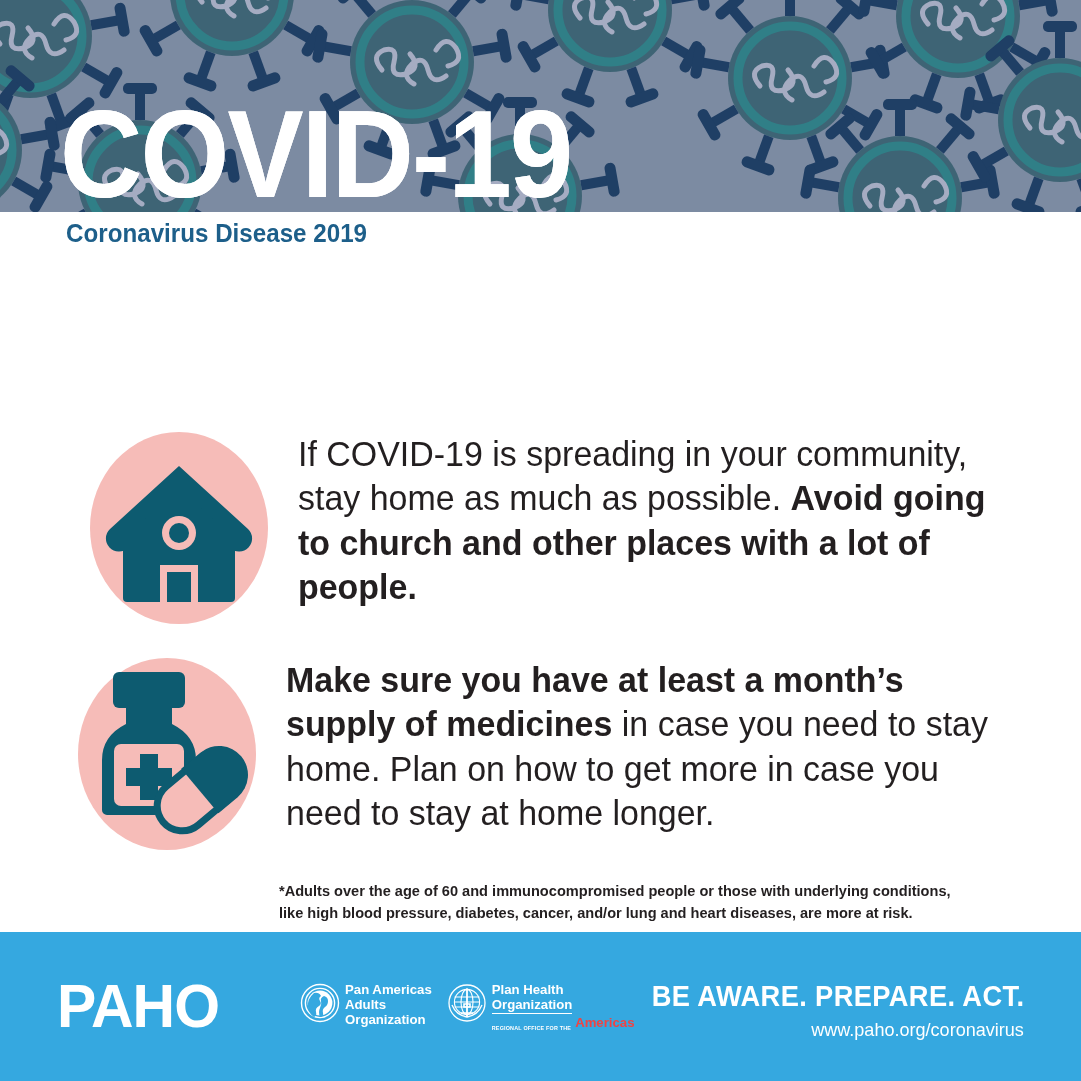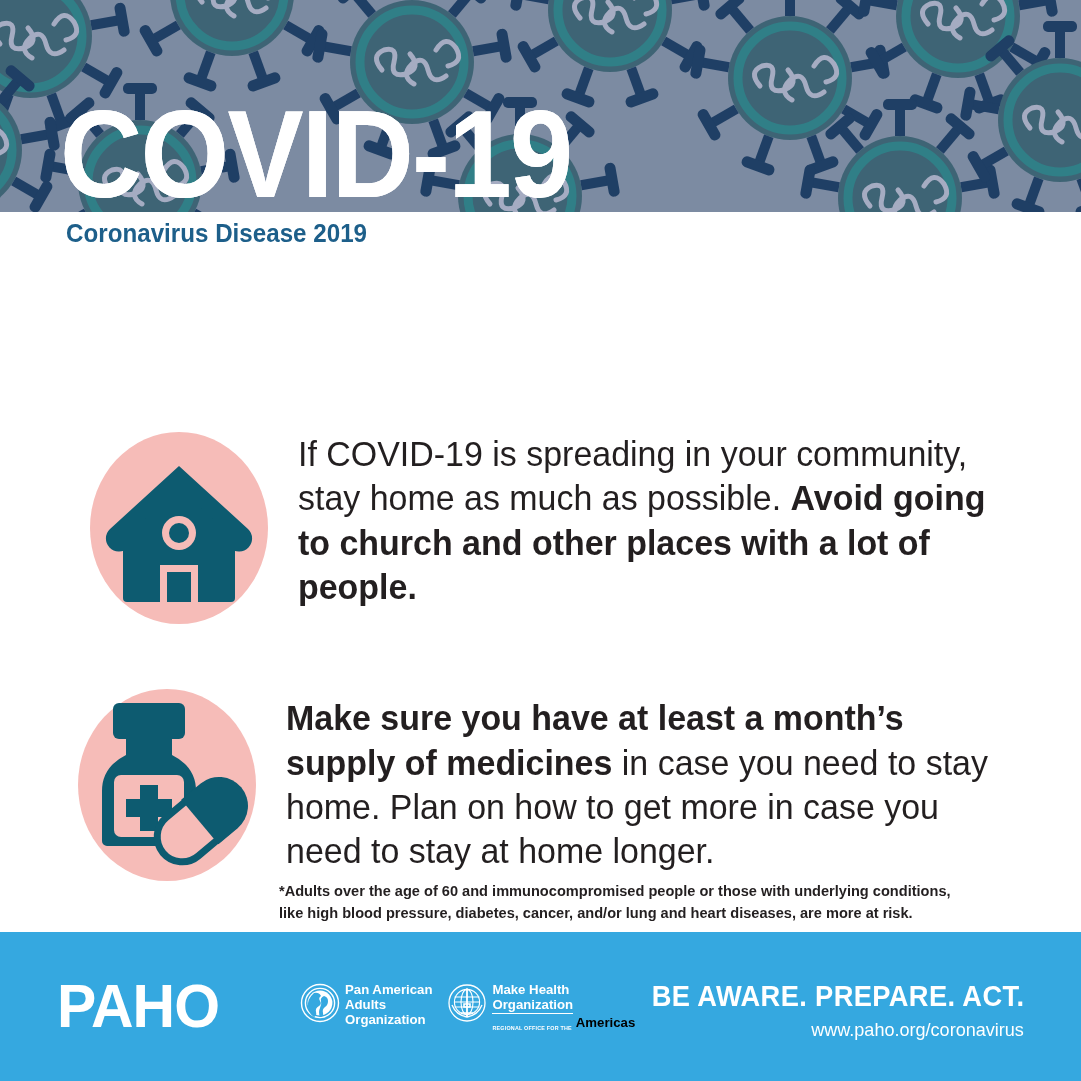--- a/index.html
+++ b/index.html
@@ -38,21 +38,21 @@
     letter-spacing:0.5px;
     transform:scaleX(0.84);transform-origin:left center;
     white-space:nowrap;
   }
   .hl-1{color:#e0503f;}
   .hl-2{color:#15607a;margin-top:6px;}
 
   
   .block{position:absolute;display:flex;align-items:flex-start;}
   .block-1{left:90px;top:432px;}
-  .block-2{left:78px;top:689px;align-items:center;}
+  .block-2{left:78px;top:658px;}
   .iconwrap{
     width:178px;height:192px;flex:0 0 178px;position:relative;
   }
   .circle{
     position:absolute;left:0;top:0;width:178px;height:192px;
     background:#f6bcb8;border-radius:50%;
   }
   .icon-svg{position:absolute;left:0;top:0;}
   .copy{
     margin-left:30px;width:745px;
@@ -77,21 +77,21 @@
     position:absolute;left:57px;top:975px;
     font-weight:bold;font-size:62px;line-height:1;color:#fff;
     letter-spacing:-1px;transform:scaleX(0.95);transform-origin:left top;
   }
   .lockup{position:absolute;left:300px;top:983px;display:flex;align-items:flex-start;}
   .lk-item{display:flex;align-items:flex-start;}
   .lk-text{color:#fff;font-size:13.2px;line-height:1.13;font-weight:bold;margin-left:5px;}
   .lk-text .und{border-bottom:1.4px solid #fff;display:inline-block;}
   .lk-micro{font-size:5.4px;letter-spacing:0.2px;font-weight:bold;color:#fff;
             display:block;margin-top:3px;}
-  .lk-amer{font-size:13.2px;font-weight:bold;color:#000000;}
+  .lk-amer{font-size:13.2px;font-weight:bold;color:#ef4444;}
   .who-grp{margin-left:15px;display:flex;align-items:flex-start;}
   .who-btm{display:flex;align-items:flex-end;gap:4px;margin-top:2px;}
 
   .tagline{
     position:absolute;right:57px;top:980px;
     font-weight:bold;font-size:29px;color:#fff;letter-spacing:0.4px;
     transform:scaleX(0.94);transform-origin:right top;white-space:nowrap;
   }
   .weburl{
     position:absolute;right:57px;top:1019px;
@@ -232,38 +232,38 @@
         <circle cx="20" cy="20" r="18.5" fill="none" stroke="#fff" stroke-width="1.4"></circle>
         <circle cx="20" cy="20" r="14.6" fill="none" stroke="#fff" stroke-width="1.4"></circle>
         <circle cx="20" cy="20" r="12.4" fill="#fff"></circle>
         <g fill="#35a8e0">
           <path d="M14 10 q5 -1 7 3 q-3 2 -1 5 q2 3 -1 5 q-4 2 -3 6 q1 4 -2 5 q-5 -3 -6 -10 q-1 -8 6 -14 Z"></path>
           <path d="M24 13 q4 1 4 5 q0 4 -3 6 q-3 2 -2 6 q1 4 -3 4 q-2 -5 0 -9 q2 -4 1 -7 q-1 -3 3 -5 Z"></path>
         </g>
         <g fill="#35a8e0" font-size="2.6" font-family="Liberation Sans, sans-serif"></g>
       </svg>
       <div class="lk-text">
-        <div>Pan American</div>
+        <div>Pan Americas</div>
         <div>Adults</div>
         <div>Organization</div>
       </div>
     </div>
 
     <div class="who-grp">
       <svg width="40" height="40" viewBox="0 0 40 40">
         <circle cx="20" cy="20" r="18" fill="none" stroke="#fff" stroke-width="1.3"></circle>
         <circle cx="20" cy="19" r="12.6" fill="none" stroke="#fff" stroke-width="1.1"></circle>
         <ellipse cx="20" cy="19" rx="6" ry="12.6" fill="none" stroke="#fff" stroke-width="1.1"></ellipse>
         <path d="M7.6 14 h24.8 M7.6 24 h24.8 M7.4 19 h25.2" stroke="#fff" stroke-width="1.1" fill="none"></path>
         <path d="M20 5 L20 33" stroke="#fff" stroke-width="1.1"></path>
         <path d="M20 6 L20 34 M14 30 h12 M17 24 h6 v-3 h-6 z" stroke="#fff" stroke-width="1.6" fill="none"></path>
         <path d="M5 22 q4 10 15 12 q11 -2 15 -12" fill="none" stroke="#fff" stroke-width="1.3"></path>
       </svg>
       <div class="lk-text">
-        <div>Make Health</div>
+        <div>Plan Health</div>
         <div class="und">Organization</div>
         <div class="who-btm">
           <span class="lk-micro">REGIONAL OFFICE FOR THE</span>
           <span class="lk-amer">Americas</span>
         </div>
       </div>
     </div>
 
   </div>
 

